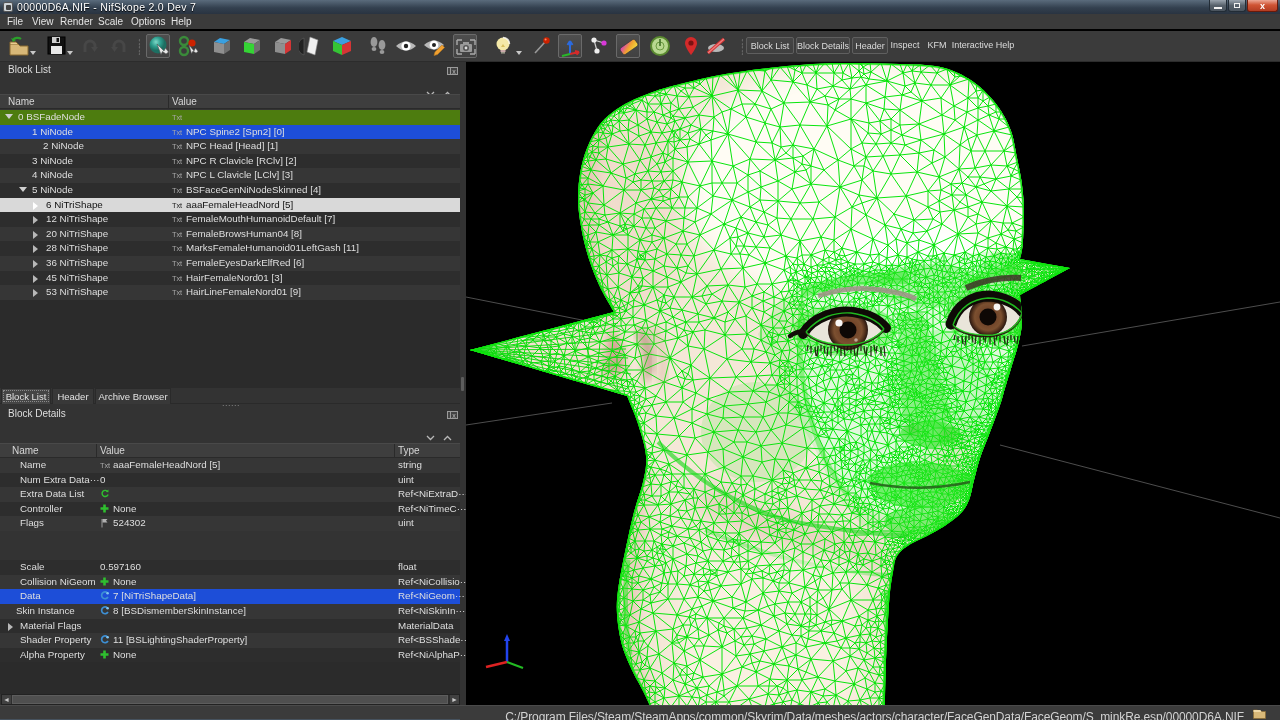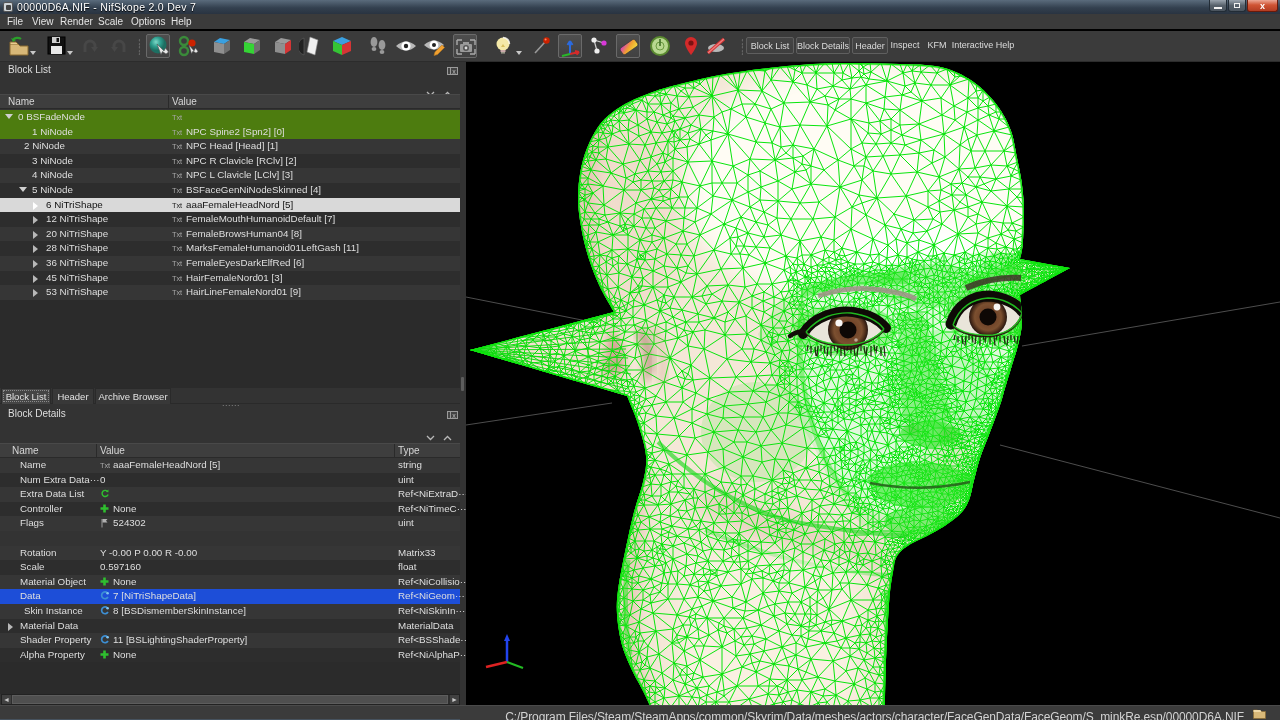--- a/index.html
+++ b/index.html
@@ -238,29 +238,29 @@
         <span class="abs" style="left:168px;top:0;width:1px;height:13px;background:#2a2a2a"></span>
       </div>
       <div class="tree" style="top:0;height:0">
         <div class="trow" style="top:48.0px;background:#4d7c0f;color:#dfdfdf">
           <span class="arr down" style="left:5px;"></span>
           <span class="nm" style="left:18px">0 BSFadeNode</span>
           <span class="vi" style="left:172px"><svg width="11" height="9" viewBox="0 0 11 9">
               <text x="0" y="7.5" font-size="7.5" font-family="Liberation Sans" fill="#a8a8a8" textLength="10">Txt</text>
             </svg></span>
         </div>
-        <div class="trow" style="top:62.6px;background:#4d7c0f;color:#dfdfdf">
+        <div class="trow" style="top:62.6px;background:#1d4ed8;color:#dfdfdf">
           <span class="nm" style="left:32px">1 NiNode</span>
           <span class="vi" style="left:172px"><svg width="11" height="9" viewBox="0 0 11 9">
               <text x="0" y="7.5" font-size="7.5" font-family="Liberation Sans" fill="#a8a8a8" textLength="10">Txt</text>
             </svg></span>
           <span class="vl" style="left:186px">NPC Spine2 [Spn2] [0]</span>
         </div>
         <div class="trow" style="top:77.2px;background:#363636;color:#dfdfdf">
-          <span class="nm" style="left:24px">2 NiNode</span>
+          <span class="nm" style="left:43px">2 NiNode</span>
           <span class="vi" style="left:172px"><svg width="11" height="9" viewBox="0 0 11 9">
               <text x="0" y="7.5" font-size="7.5" font-family="Liberation Sans" fill="#a8a8a8" textLength="10">Txt</text>
             </svg></span>
           <span class="vl" style="left:186px">NPC Head [Head] [1]</span>
         </div>
         <div class="trow" style="top:91.8px;background:#2d2d2d;color:#dfdfdf">
           <span class="nm" style="left:32px">3 NiNode</span>
           <span class="vi" style="left:172px"><svg width="11" height="9" viewBox="0 0 11 9">
               <text x="0" y="7.5" font-size="7.5" font-family="Liberation Sans" fill="#a8a8a8" textLength="10">Txt</text>
             </svg></span>
@@ -398,59 +398,54 @@
       </div>
       <div class="trow" style="top:454.4px;background:#363636">
         <span class="nm" style="left:20px">Flags</span>
         <span class="vi" style="left:100px"><svg width="9" height="10" viewBox="0 0 9 10">
             <path d="M2 9.5 V1" stroke="#999" stroke-width="1"></path>
             <path d="M2.5 1 h5 l-1.5 1.8 1.5 1.8 h-5 z" fill="#b0b0b0"></path>
           </svg></span>
         <span class="vl" style="left:113px">524302</span>
         <span class="vl" style="left:398px">uint</span>
       </div>
-      <div class="trow" style="top:483.6px;background:#363636">
-        <span class="nm" style="left:20px">Rotation</span>
-        <span class="vl" style="left:100px">Y -0.00 P 0.00 R -0.00</span>
-        <span class="vl" style="left:398px">Matrix33</span>
-      </div>
       <div class="trow" style="top:498.2px;background:#2d2d2d">
         <span class="nm" style="left:20px">Scale</span>
         <span class="vl" style="left:100px">0.597160</span>
         <span class="vl" style="left:398px">float</span>
       </div>
       <div class="trow" style="top:512.8px;background:#363636">
-        <span class="nm" style="left:20px">Material Object</span>
+        <span class="nm" style="left:20px">Collision NiGeom</span>
         <span class="vi" style="left:100px"><svg width="9" height="9" viewBox="0 0 9 9">
             <path d="M4.5 0.5 V8.5 M0.5 4.5 H8.5" stroke="#2fbf2f" stroke-width="2.6"></path>
           </svg></span>
         <span class="vl" style="left:113px">None</span>
         <span class="vl" style="left:398px">Ref&lt;NiCollisio···</span>
       </div>
       <div class="trow" style="top:527.4px;background:#1d4ed8">
         <span class="nm" style="left:20px">Data</span>
         <span class="vi" style="left:100px"><svg width="9" height="10" viewBox="0 0 9 10">
             <path d="M7.5 2 A3.4 3.4 0 1 0 8 6" fill="none" stroke="#3d8fd4" stroke-width="1.7"></path>
             <circle cx="7.6" cy="2.2" r="1.3" fill="#7fc4f0"></circle>
           </svg></span>
         <span class="vl" style="left:113px">7 [NiTriShapeData]</span>
         <span class="vl" style="left:398px">Ref&lt;NiGeom···</span>
       </div>
       <div class="trow" style="top:542.0px;background:#363636">
-        <span class="nm" style="left:24px">Skin Instance</span>
+        <span class="nm" style="left:16px">Skin Instance</span>
         <span class="vi" style="left:100px"><svg width="9" height="10" viewBox="0 0 9 10">
             <path d="M7.5 2 A3.4 3.4 0 1 0 8 6" fill="none" stroke="#3d8fd4" stroke-width="1.7"></path>
             <circle cx="7.6" cy="2.2" r="1.3" fill="#7fc4f0"></circle>
           </svg></span>
         <span class="vl" style="left:113px">8 [BSDismemberSkinInstance]</span>
         <span class="vl" style="left:398px">Ref&lt;NiSkinIn···</span>
       </div>
       <div class="trow" style="top:556.6px;background:#2d2d2d">
         <span class="arr right" style="left:8px"></span>
-        <span class="nm" style="left:20px">Material Data</span>
+        <span class="nm" style="left:20px">Material Flags</span>
         <span class="vl" style="left:398px">MaterialData</span>
       </div>
       <div class="trow" style="top:571.2px;background:#363636">
         <span class="nm" style="left:20px">Shader Property</span>
         <span class="vi" style="left:100px"><svg width="9" height="10" viewBox="0 0 9 10">
             <path d="M7.5 2 A3.4 3.4 0 1 0 8 6" fill="none" stroke="#3d8fd4" stroke-width="1.7"></path>
             <circle cx="7.6" cy="2.2" r="1.3" fill="#7fc4f0"></circle>
           </svg></span>
         <span class="vl" style="left:113px">11 [BSLightingShaderProperty]</span>
         <span class="vl" style="left:398px">Ref&lt;BSShade···</span>

